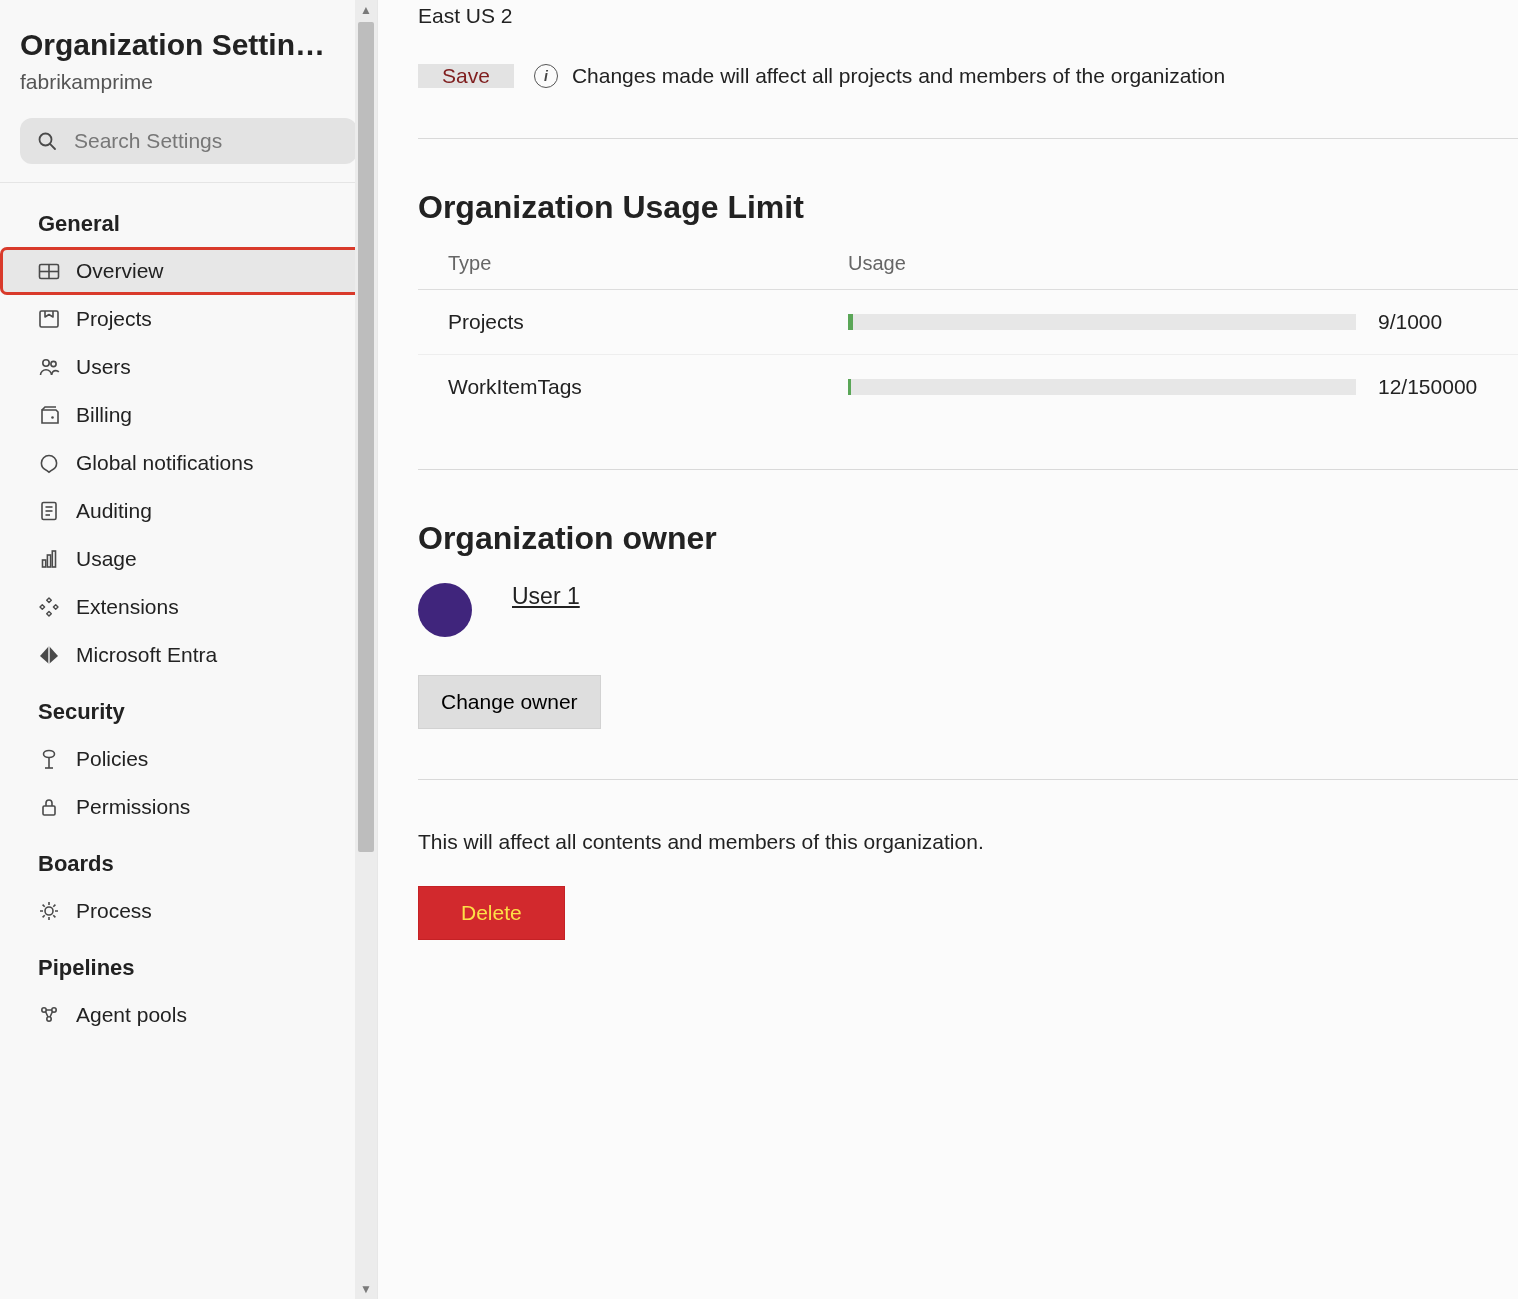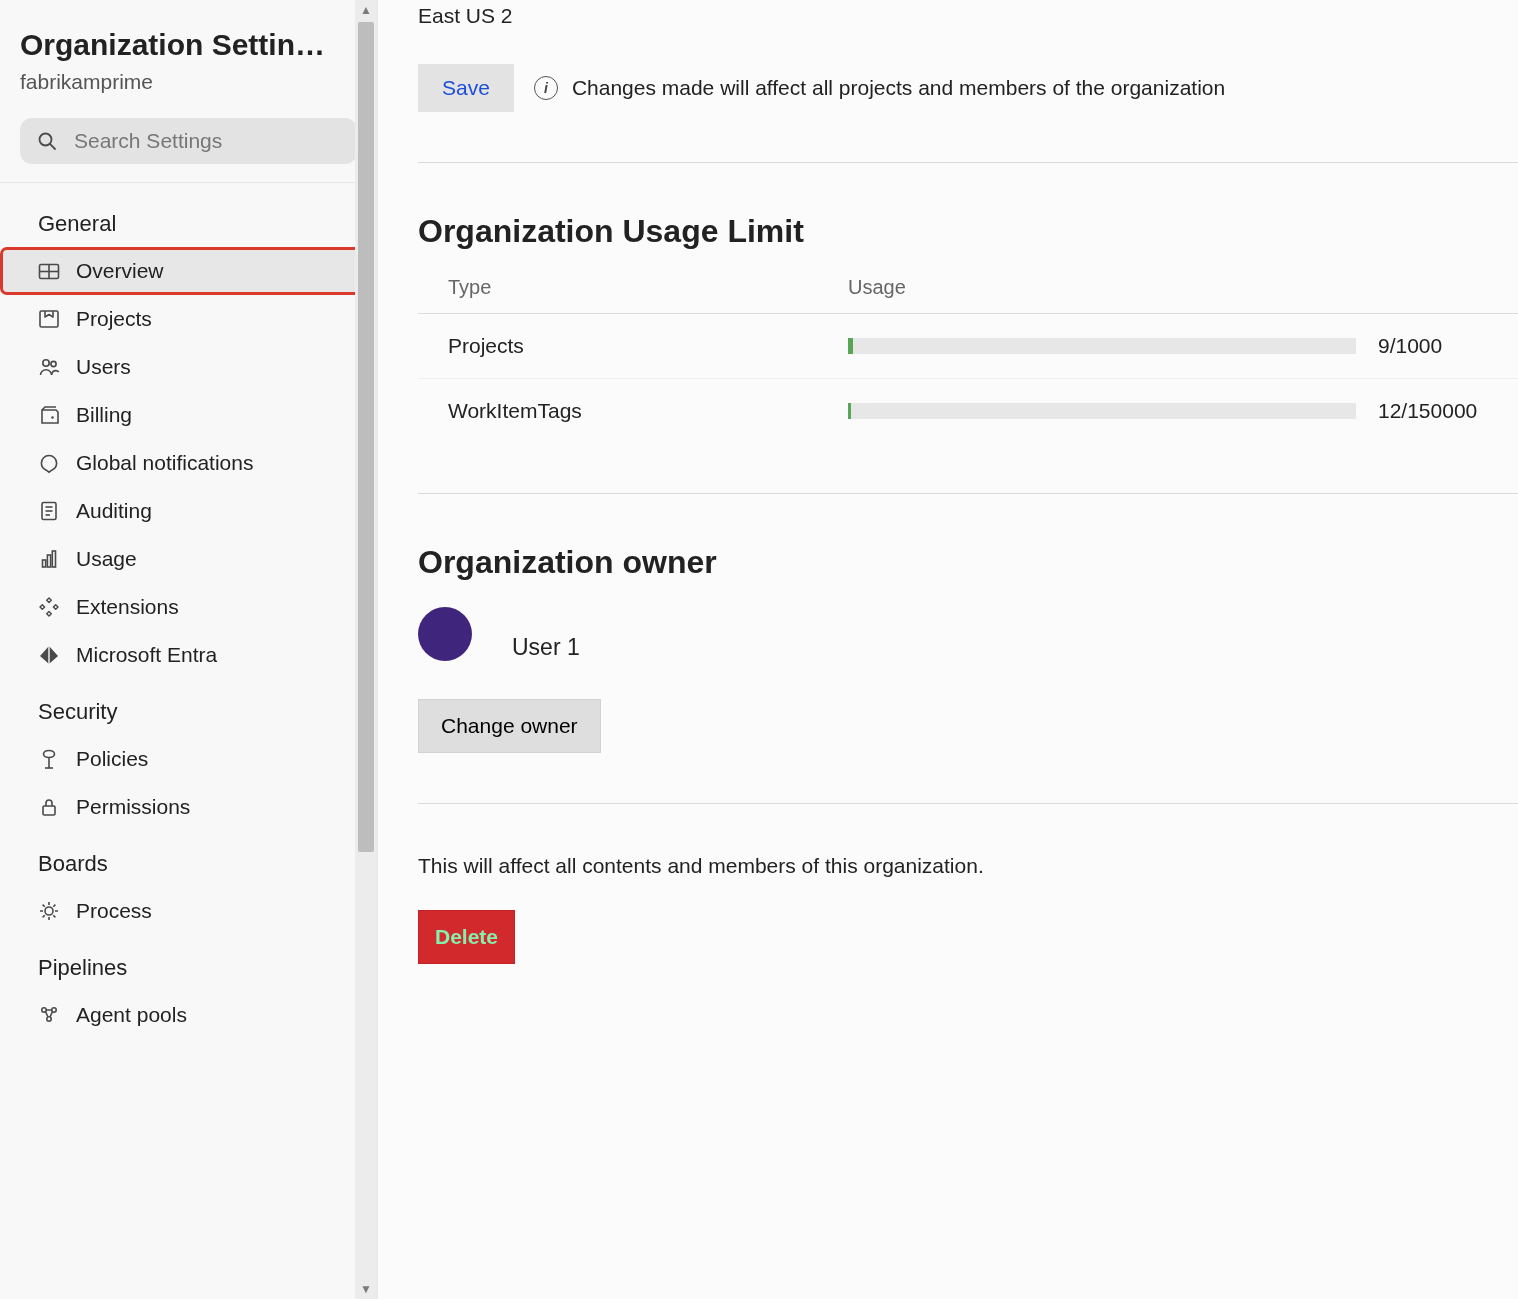--- a/index.html
+++ b/index.html
@@ -26,61 +26,61 @@
   .sidebar{position:relative;width:377px;flex:0 0 377px;background:var(--bg);border-right:1px solid #e7e7e7;display:flex;flex-direction:column;}
   .sb-header{padding:28px 20px 10px 20px;}
   .sb-title{font-size:30px;font-weight:600;white-space:nowrap;overflow:hidden;text-overflow:ellipsis;width:335px;}
   .sb-sub{font-size:21px;color:#555;margin-top:8px;}
   .search-wrap{margin:14px 20px 6px 20px;}
   .search{display:flex;align-items:center;gap:14px;background:#e3e3e3;border-radius:12px;padding:10px 16px;color:#666;}
   .search input{flex:1;border:none;background:transparent;font-size:21px;color:#333;outline:none;}
   .search input::placeholder{color:#777;}
   .sb-divider{height:1px;background:#e5e5e5;margin:12px 0 6px 0;}
   .nav{padding:2px 0 10px 0;display:flex;flex-direction:column;}
-  .nav-group-title{font-size:22px;font-weight:400;padding:20px 30px 10px 38px;}
+  .nav-group-title{font-size:22px;font-weight:700;padding:20px 30px 10px 38px;}
   .nav-item{display:flex;align-items:center;gap:16px;padding:12px 16px 12px 38px;font-size:21px;cursor:pointer;}
   .nav-item.selected{background:#e7e7e7;}
   .nav-item.highlighted{outline:3px solid var(--highlight);outline-offset:-3px;border-radius:7px;}
   .nav-icon{width:22px;height:22px;flex:0 0 22px;color:#4a4a4a;display:flex;align-items:center;justify-content:center;}
   .nav-icon svg{width:100%;height:100%;display:block;}
   
   .sb-scroll{position:absolute;top:0;right:0;width:22px;height:100%;background:var(--scroll-track);}
   .sb-up,.sb-down{position:absolute;left:0;width:22px;height:20px;display:flex;align-items:center;justify-content:center;font-size:12px;color:#7a7a7a;cursor:pointer;}
   .sb-up{top:0;} .sb-down{bottom:0;}
   .sb-thumb{position:absolute;left:3px;width:16px;top:22px;height:830px;background:var(--scroll-thumb);border-radius:2px;cursor:pointer;}
   
   .main{flex:1;min-width:0;padding:0 0 40px 40px;background:#fbfbfb;}
   .top-region{padding-top:4px;}
   .region-text{font-size:21px;}
   .save-row{display:flex;align-items:center;gap:20px;margin-top:36px;}
   .btn{font-family:inherit;font-size:21px;border:none;cursor:pointer;}
-  .btn-save{padding:12px 24px;background:#e3e3e3;color:#1d4ed8;cursor:not-allowed;}
+  .btn-save{padding:0 24px;background:#e3e3e3;color:#7f1d1d;cursor:not-allowed;}
   .info-row{display:flex;align-items:center;gap:14px;font-size:21px;}
   .info-icon{width:22px;height:22px;border:1.5px solid #555;border-radius:50%;display:flex;align-items:center;justify-content:center;font-size:14px;font-weight:600;color:#444;font-style:italic;}
   .hr{height:1px;background:#d9d9d9;margin:50px 0 50px 0;}
   h2{font-size:32px;font-weight:600;margin:0 0 26px 0;}
   
   .usage-table{width:100%;}
   .ut-head{display:flex;padding:0 0 14px 30px;border-bottom:1px solid #ddd;color:#666;font-size:20px;}
   .ut-row{display:flex;align-items:center;padding:20px 0 20px 30px;border-bottom:1px solid #eee;font-size:21px;}
   .ut-row:last-child{border-bottom:none;}
   .col-type{flex:0 0 400px;}
   .col-usage{flex:1;display:flex;align-items:center;gap:22px;}
   .bar{flex:1;height:16px;background:var(--bar-track);position:relative;overflow:hidden;}
   .bar-fill{position:absolute;left:0;top:0;bottom:0;background:var(--bar-fill);}
   .usage-text{flex:0 0 140px;text-align:left;font-size:21px;}
   
-  .owner-row{display:flex;align-items:flex-end;gap:40px;margin:24px 0 12px 0;}
+  .owner-row{display:flex;align-items:flex-start;gap:40px;margin:24px 0 12px 0;text-decoration:underline;}
   .avatar{width:54px;height:54px;border-radius:50%;background:var(--avatar);}
   .owner-name{font-size:23px;}
   .link-a{color:var(--link);text-decoration:underline;font-size:21px;cursor:pointer;display:inline-block;}
   .btn-grey{background:var(--btn-grey);padding:14px 22px;margin-top:26px;border:1px solid #d2d2d2;}
   
   .delete-desc{font-size:21px;margin:6px 0 4px 0;}
-  .btn-delete{background:var(--accent-red);color:#86efac;font-weight:700;padding:14px 16px;margin-top:28px;border:1px solid var(--accent-red-border);}
+  .btn-delete{background:var(--accent-red);color:#fde047;font-weight:400;padding:14px 42px;margin-top:28px;border:1px solid var(--accent-red-border);}
 </style>
 </head>
 <body>
 
 <div class="app">
 
   <aside class="sidebar">
     <div class="sb-header">
       <div class="sb-title">Organization Settin…</div>
       <div class="sb-sub">fabrikamprime</div>

